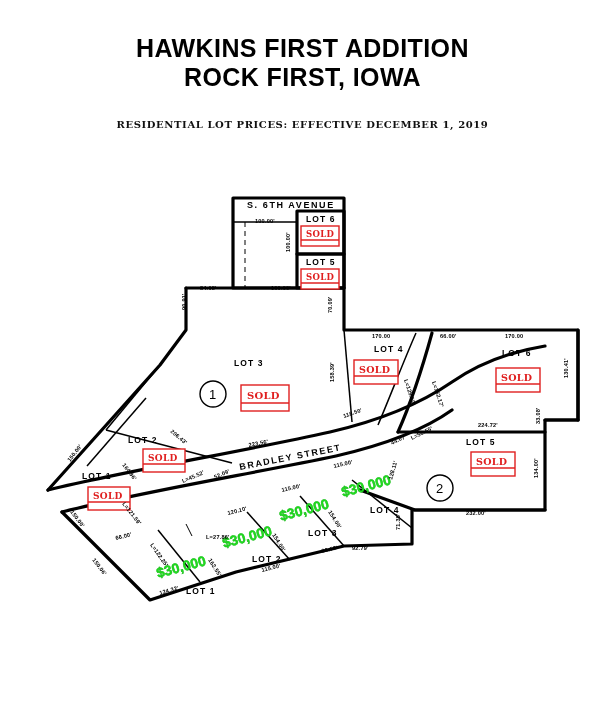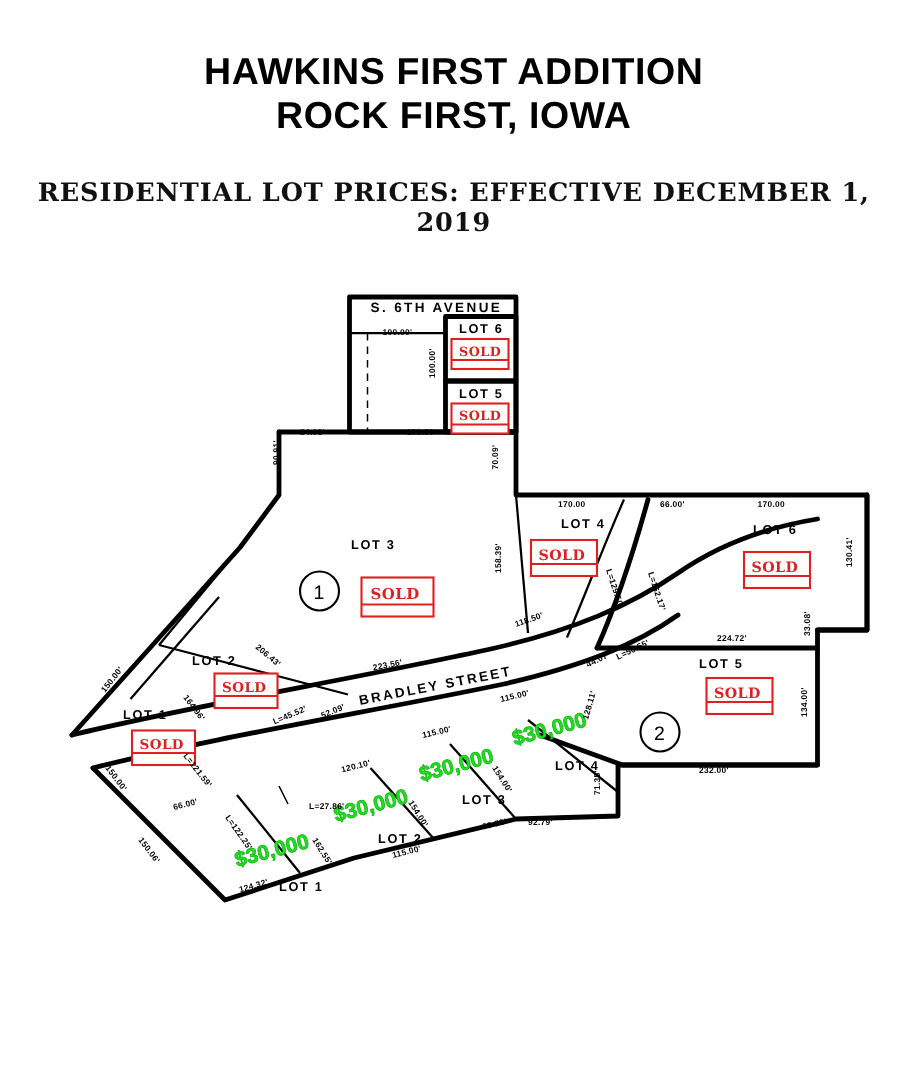--- a/index.html
+++ b/index.html
@@ -13,21 +13,21 @@
   
   .title-block{position:absolute;left:0;top:34px;width:605px;text-align:center;}
   .title-line{
     font-family:"Liberation Sans", sans-serif;
     font-weight:bold;font-size:25px;letter-spacing:.4px;line-height:29px;
     color:#000;
   }
   .subtitle{
     position:absolute;left:0;top:119px;width:605px;text-align:center;
     font-family:"DejaVu Serif", serif;
-    font-size:17px;font-weight:bold;letter-spacing:.6px;color:#111;
+    font-size:10px;font-weight:bold;letter-spacing:.6px;color:#111;
   }
 
   
   #map{position:absolute;left:0;top:0;width:605px;height:727px;}
 
   .lot-label{
     font-family:"Liberation Sans", sans-serif;
     font-size:8.5px;font-weight:bold;letter-spacing:1.1px;fill:#000;
   }
   .street-label{

